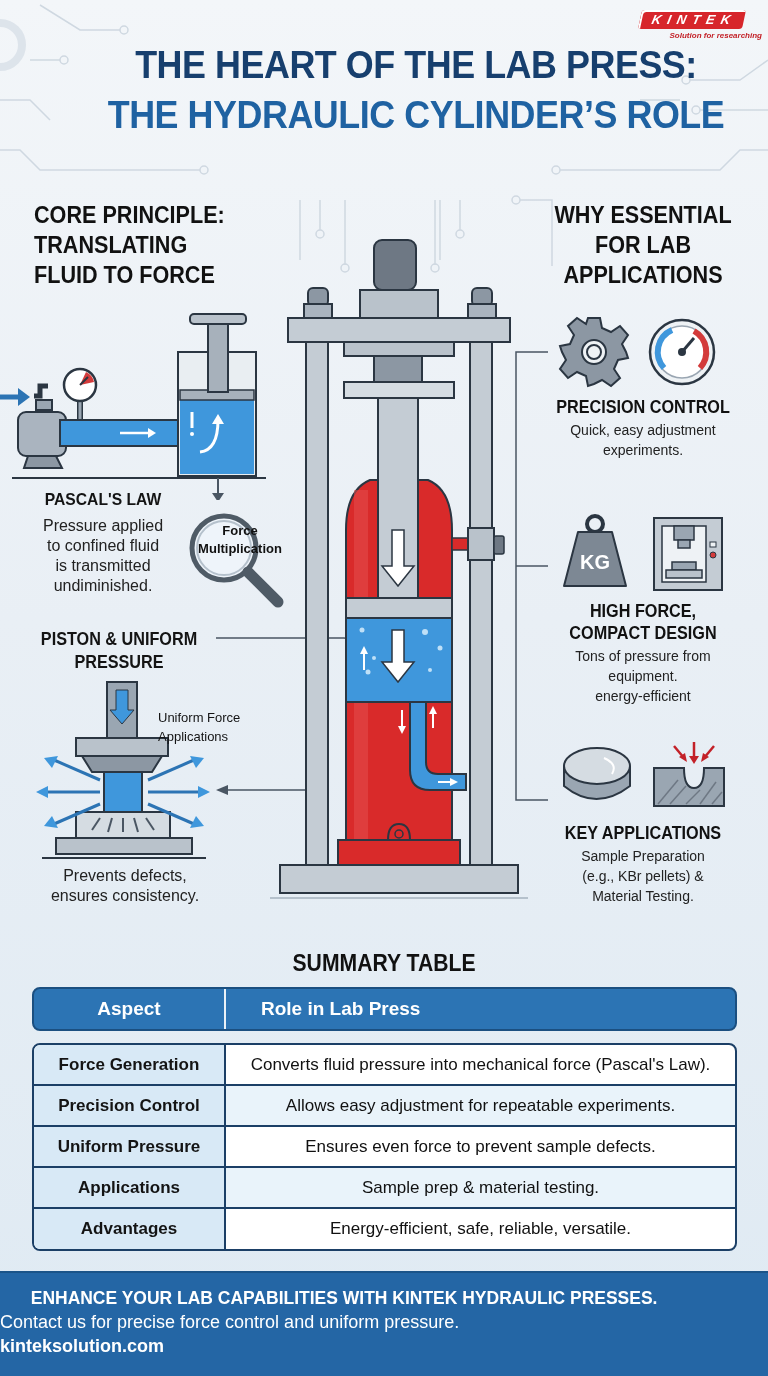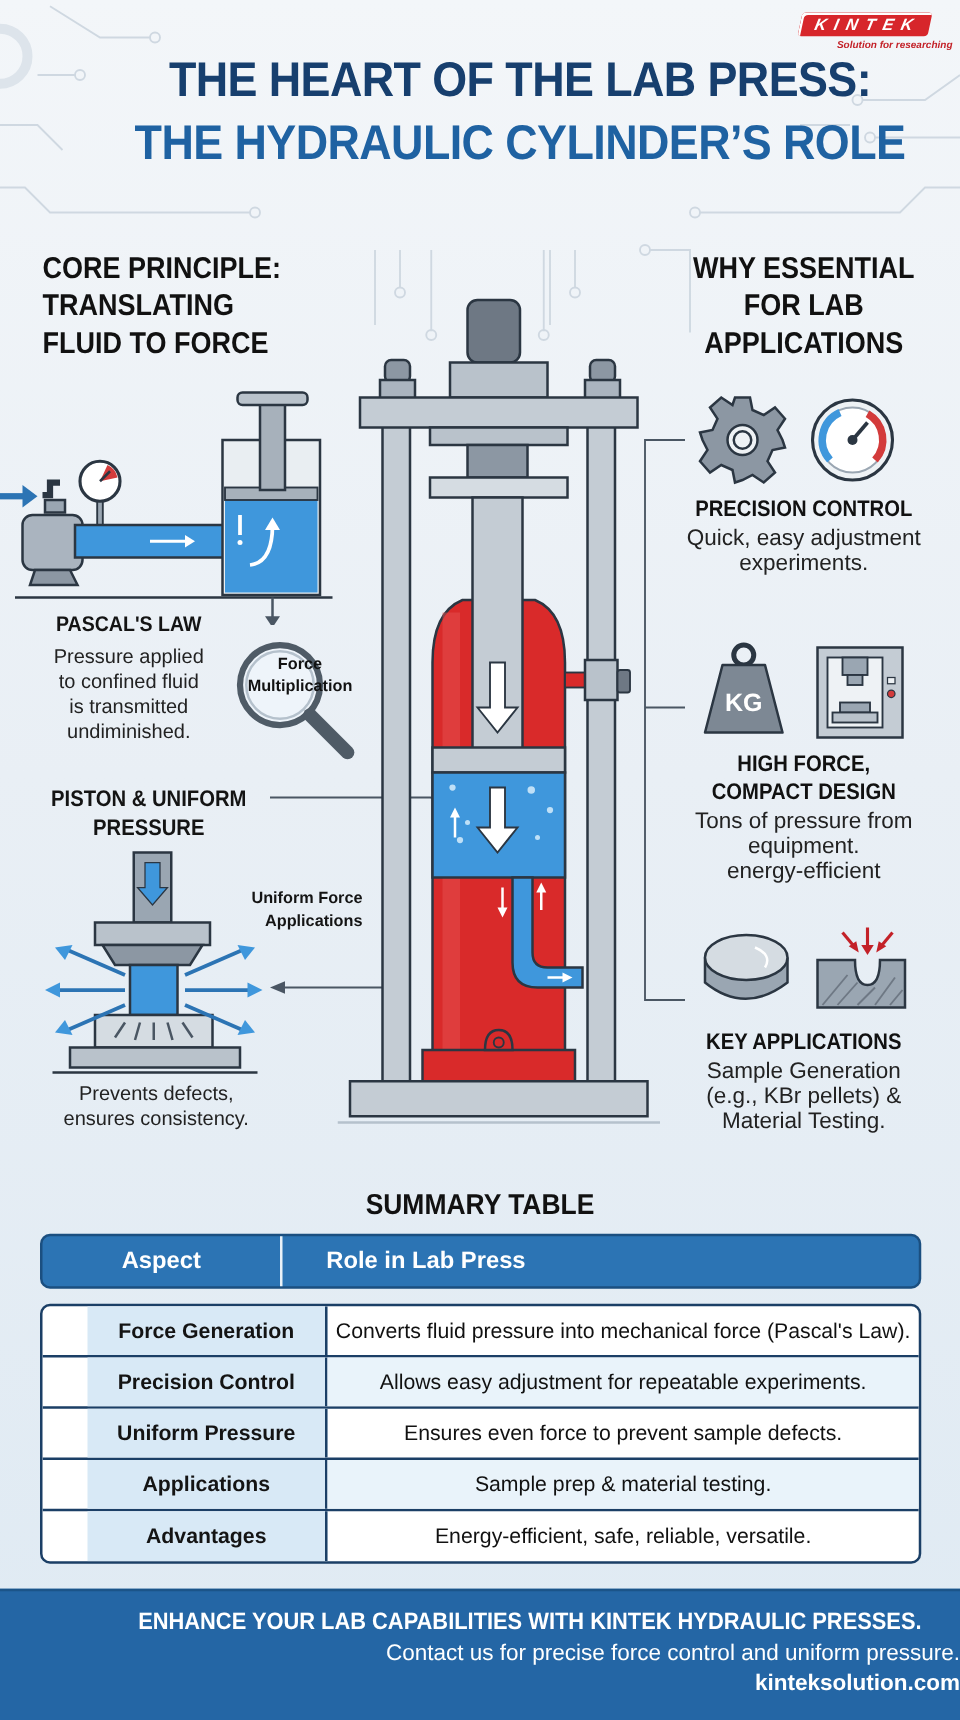--- a/index.html
+++ b/index.html
@@ -27,48 +27,48 @@
   .title .l2 { color: #1f62a2; display: block; transform: scaleX(0.92); }
 
   .h-left { left: 34px; top: 200px; font-weight: bold; font-size: 24px; line-height: 30px; color: #111; transform-origin: left; transform: scaleX(0.9); }
   .h-right { left: 540px; top: 200px; width: 206px; text-align: center; font-weight: bold; font-size: 24px; line-height: 30px; color: #111; transform: scaleX(0.9); }
 
   .pascal-title { left: 30px; top: 490px; width: 146px; text-align: center; font-weight: bold; font-size: 17px; transform: scaleX(0.92); }
   .pascal-text { left: 30px; top: 516px; width: 146px; text-align: center; font-size: 16px; line-height: 20px; color: #222; }
   .mag-label { left: 180px; top: 522px; width: 120px; text-align: center; font-weight: bold; font-size: 13px; line-height: 18px; color: #111; }
 
   .piston-title { left: 24px; top: 628px; width: 190px; text-align: center; font-weight: bold; font-size: 18px; line-height: 23px; transform: scaleX(0.9); }
-  .ufd-label { left: 170px; top: 708px; width: 120px; text-align: right; font-weight: bold; font-size: 13px; line-height: 19px; }
+  .ufd-label { left: 158px; top: 708px; width: 120px; text-align: left; font-weight: normal; font-size: 13px; line-height: 19px; }
   .prevents { left: 30px; top: 866px; width: 190px; text-align: center; font-size: 16px; line-height: 20px; color: #222; }
 
   .feat { width: 220px; text-align: center; }
   .feat .ft { font-weight: bold; font-size: 18px; line-height: 22px; color: #111; transform: scaleX(0.9); }
-  .feat .fd { font-size: 18px; line-height: 20px; color: #222; margin-top: 2px; }
+  .feat .fd { font-size: 14px; line-height: 20px; color: #222; margin-top: 2px; }
   .feat1 { left: 533px; top: 396px; }
   .feat2 { left: 533px; top: 600px; }
   .feat3 { left: 533px; top: 822px; }
 
   .sum-title { left: 0; top: 950px; width: 768px; text-align: center; font-weight: bold; font-size: 23px; transform: scaleX(0.92); color: #111; }
 
   .thead {
     left: 32px; top: 987px; width: 705px; height: 44px; background: #2c74b4; border: 2px solid #1b4f80;
     border-radius: 8px; display: flex; color: #fff; font-weight: bold; font-size: 19px; align-items: center; gap: 35px;
   }
   .thead .c1 { width: 192px; text-align: center; border-right: 2px solid #e9f1f8; height: 100%; line-height: 40px; }
   .thead .c2 { flex: 1; }
   .tbody {
     left: 32px; top: 1043px; width: 705px; height: 208px; border: 2px solid #1b3f66; border-radius: 8px; overflow: hidden; background: #fff;
   }
-  .trow { display: flex; height: 41px; border-bottom: 2px solid #1b3f66; padding-left: 36px; }
+  .trow { display: flex; height: 41px; border-bottom: 2px solid #1b3f66; }
   .trow:last-child { border-bottom: none; height: 40px; }
   .trow .c1 { width: 192px; background: #d8e9f6; border-right: 2px solid #1b3f66; font-weight: bold; font-size: 17px; display: flex; align-items: center; justify-content: center; }
   .trow .c2 { flex: 1; font-size: 17px; display: flex; align-items: center; justify-content: center; color: #111; }
   .trow:nth-child(even) .c2 { background: #e9f3fa; }
 
-  .footer { left: 0; top: 1271px; width: 768px; height: 105px; background: #2466a5; color: #fff; text-align: right; border-top: 2px solid #1b5489; }
+  .footer { left: 0; top: 1271px; width: 768px; height: 105px; background: #2466a5; color: #fff; text-align: left; border-top: 2px solid #1b5489; }
   .footer .f1 { font-weight: bold; font-size: 19px; margin-top: 14px; transform: scaleX(0.92); }
   .footer .f2 { font-size: 18px; margin-top: 3px; }
   .footer .f3 { font-weight: bold; font-size: 18px; margin-top: 3px; }
 </style>
 </head>
 <body>
 
 <svg class="circuit" viewBox="0 0 768 1376">
   <g fill="none" stroke="#cfd8e1" stroke-width="1.5">
     <path d="M40 5 L80 30 L120 30"></path>
@@ -373,21 +373,21 @@
       <path d="M129 20 L134 28 L139 20 Z" fill="#c32128"></path>
     <line x1="114" y1="10" x2="124" y2="22" stroke="#c32128" stroke-width="2.5"></line>
       <path d="M119 21 L127 26 L125 17 Z" fill="#c32128"></path>
     <line x1="154" y1="10" x2="144" y2="22" stroke="#c32128" stroke-width="2.5"></line>
       <path d="M149 21 L141 26 L143 17 Z" fill="#c32128"></path>
   </g>
 </svg>
 <div class="abs feat feat3">
   <div class="ft">KEY APPLICATIONS</div>
   <div class="fd">
-    <div>Sample Generation</div>
+    <div>Sample Preparation</div>
     <div>(e.g., KBr pellets) &amp;</div>
     <div>Material Testing.</div>
   </div>
 </div>
 
 <div class="abs sum-title">SUMMARY TABLE</div>
 <div class="abs thead">
   <div class="c1">Aspect</div>
   <div class="c2">Role in Lab Press</div>
 </div>

